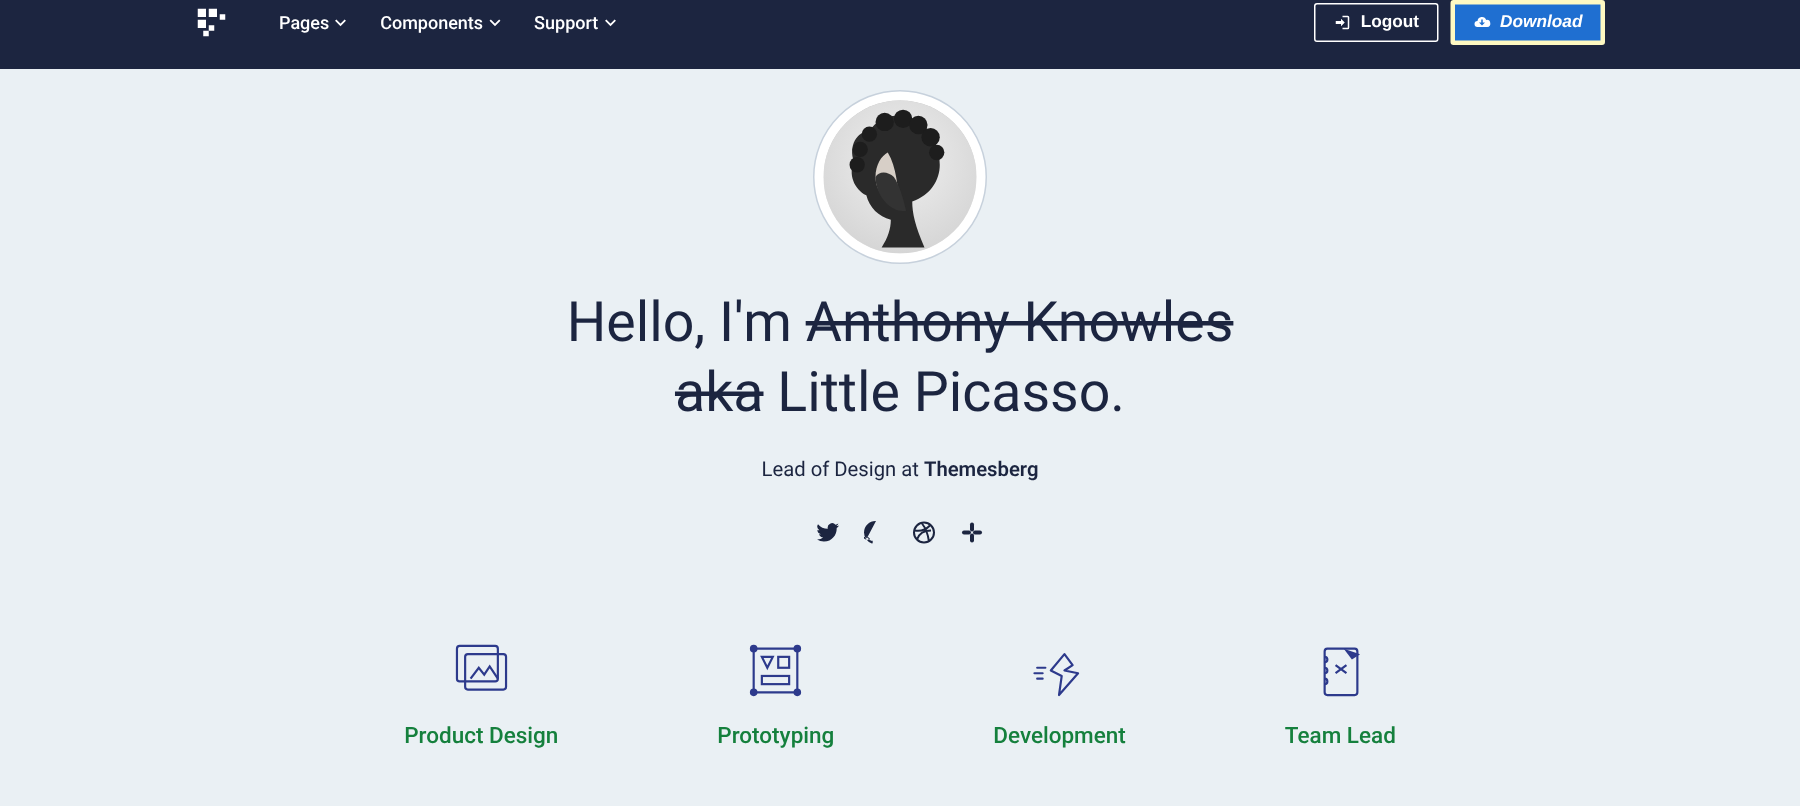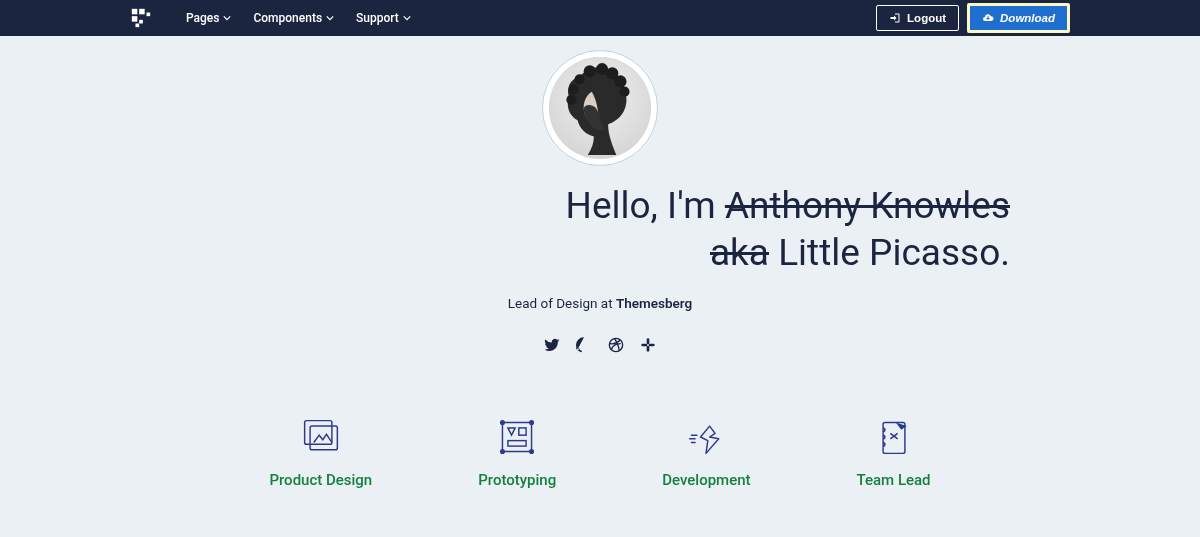--- a/index.html
+++ b/index.html
@@ -7,23 +7,23 @@
     font-family: -apple-system, BlinkMacSystemFont, "Segoe UI", Roboto, "Helvetica Neue", Arial, sans-serif;
     background: #eaf0f4;
     color: #1c2540;
     width: 1200px;
     height: 537px;
     overflow: hidden;
   }
   
   .navbar {
     background: #1c2540;
-    height: 36px;
-    display: flex;
-    align-items: center;
+    height: 46px;
+    display: flex;
+    align-items: flex-start;
     padding: 0 20px;
   }
   .nav-inner {
     width: 100%;
     max-width: 940px;
     margin: 0 auto;
     display: flex;
     align-items: center;
   }
   .logo {
@@ -100,21 +100,20 @@
   }
   .avatar-svg { width:100%; height:100%; display:block; }
 
   .headline {
     font-size: 37px;
     font-weight: 400;
     color: #1c2540;
     line-height: 1.28;
     margin: 0 auto 18px;
     max-width: 820px;
-    text-align: right;
   }
   .strike { text-decoration: line-through; }
   .subhead {
     font-size: 13.5px;
     font-weight: 400;
     color: #1c2540;
     margin-bottom: 26px;
   }
   .subhead strong { font-weight: 600; }
 

